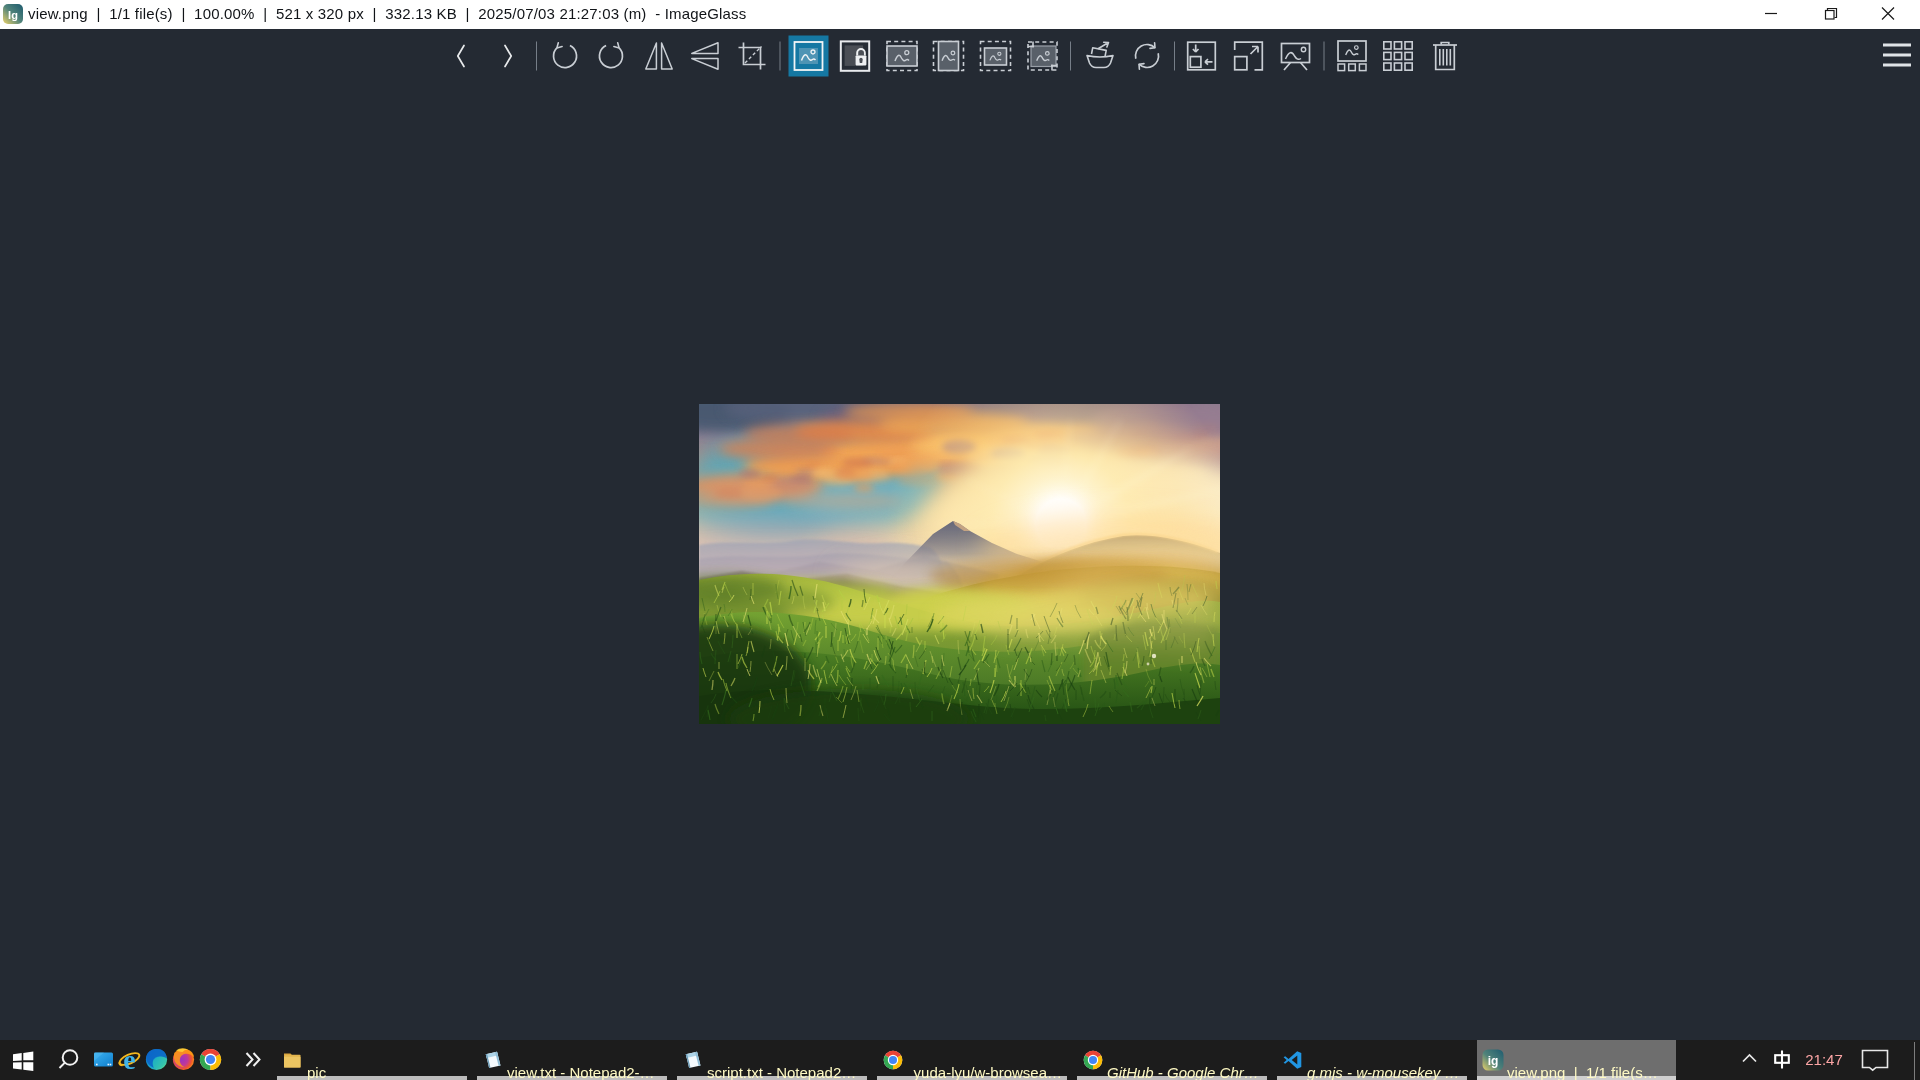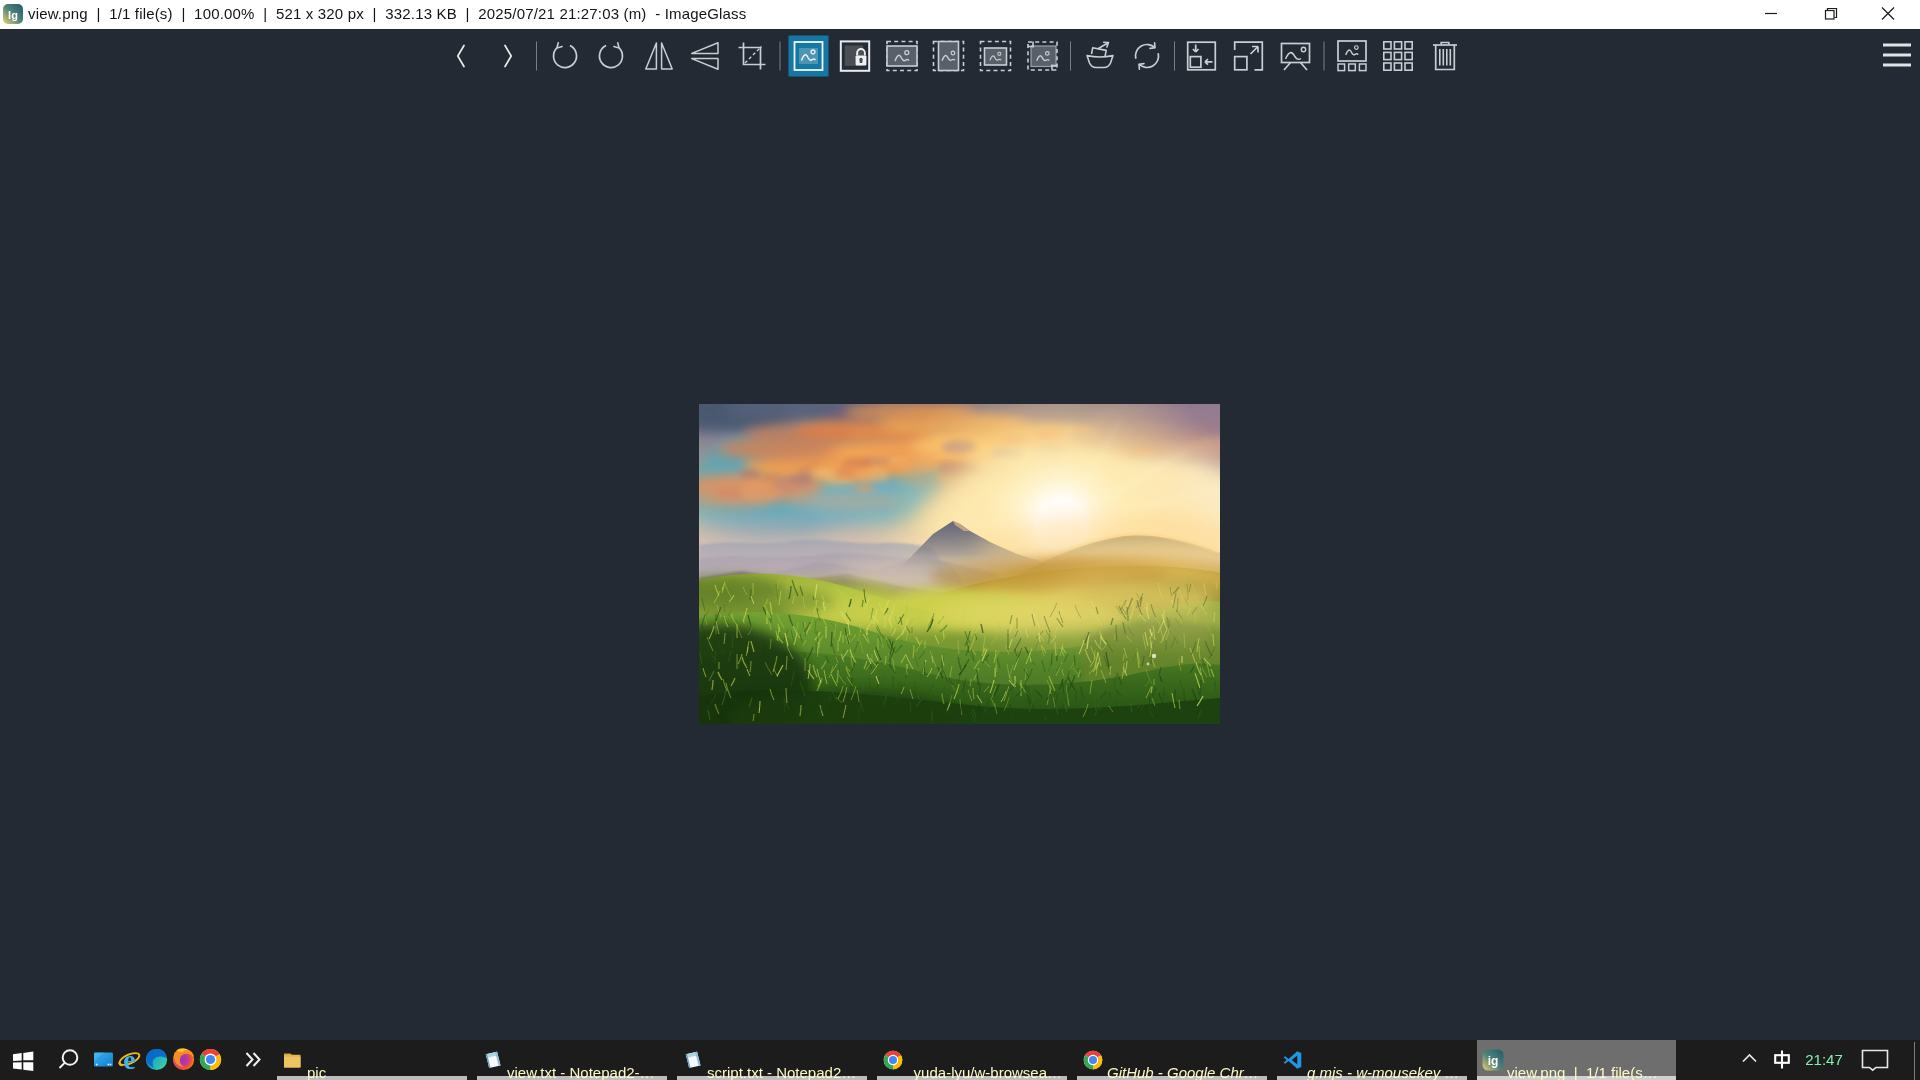--- a/index.html
+++ b/index.html
@@ -9,37 +9,37 @@
 #titletext { position:absolute; left:28px; top:5px; font-size:15px; color:#111418; letter-spacing:0.17px; white-space:pre; }
 #appicon { position:absolute; left:3px; top:4px; width:20px; height:20px; }
 #wincontrols { position:absolute; right:0; top:0; height:29px; }
 #toolbar-svg { position:absolute; left:0; top:29px; }
 #photo { position:absolute; left:699px; top:404px; width:521px; height:320px; }
 #taskbar { position:absolute; left:0; top:1040px; width:1920px; height:40px; background:#1c1c1c; }
 .tbtn { position:absolute; top:0; height:40px; }
 .tbtn .ul { position:absolute; left:0; bottom:0; height:4px; }
 .tbtn .lbl { position:absolute; left:30px; top:24px; font-size:15px; color:#fef9c3; white-space:nowrap; overflow:hidden; }
 .tbtn svg.appic { position:absolute; left:5px; top:9px; }
-#traytime { position:absolute; left:1801px; top:11px; width:46px; text-align:center; font-size:15px; color:#86efac; }
+#traytime { position:absolute; left:1801px; top:11px; width:46px; text-align:center; font-size:15px; color:#fca5a5; }
 </style>
 </head>
 <body>
 <div id="titlebar">
   <svg id="appicon" viewBox="0 0 20 20">
     <defs>
       <linearGradient id="iggrad" x1="0" y1="1" x2="1" y2="0">
         <stop offset="0" stop-color="#ecd26a"></stop>
         <stop offset="0.5" stop-color="#51837a"></stop>
         <stop offset="1" stop-color="#1c5a6e"></stop>
       </linearGradient>
     </defs>
     <rect x="0" y="0" width="20" height="20" rx="5" fill="url(#iggrad)"></rect>
     <text x="10" y="14.5" font-size="11" font-weight="bold" fill="#ffffff" text-anchor="middle" font-family="Liberation Sans">Ig</text>
   </svg>
-  <span id="titletext">view.png  |  1/1 file(s)  |  100.00%  |  521 x 320 px  |  332.13 KB  |  2025/07/21 21:27:03 (m)  - ImageGlass</span>
+  <span id="titletext">view.png  |  1/1 file(s)  |  100.00%  |  521 x 320 px  |  332.13 KB  |  2025/07/03 21:27:03 (m)  - ImageGlass</span>
   <svg id="wincontrols" width="180" height="29" viewBox="0 0 180 29">
     <g stroke="#1a1a1a" stroke-width="1.2" fill="none">
       <line x1="25" y1="13.5" x2="37" y2="13.5"></line>
       <rect x="85.5" y="10.5" width="8.5" height="8.5"></rect>
       <path d="M 87.5 10.5 L 87.5 8.5 L 96.5 8.5 L 96.5 17.5 L 94.5 17.5"></path>
       <path d="M 142 7.5 L 154 19.5 M 154 7.5 L 142 19.5"></path>
     </g>
   </svg>
 </div>
 

